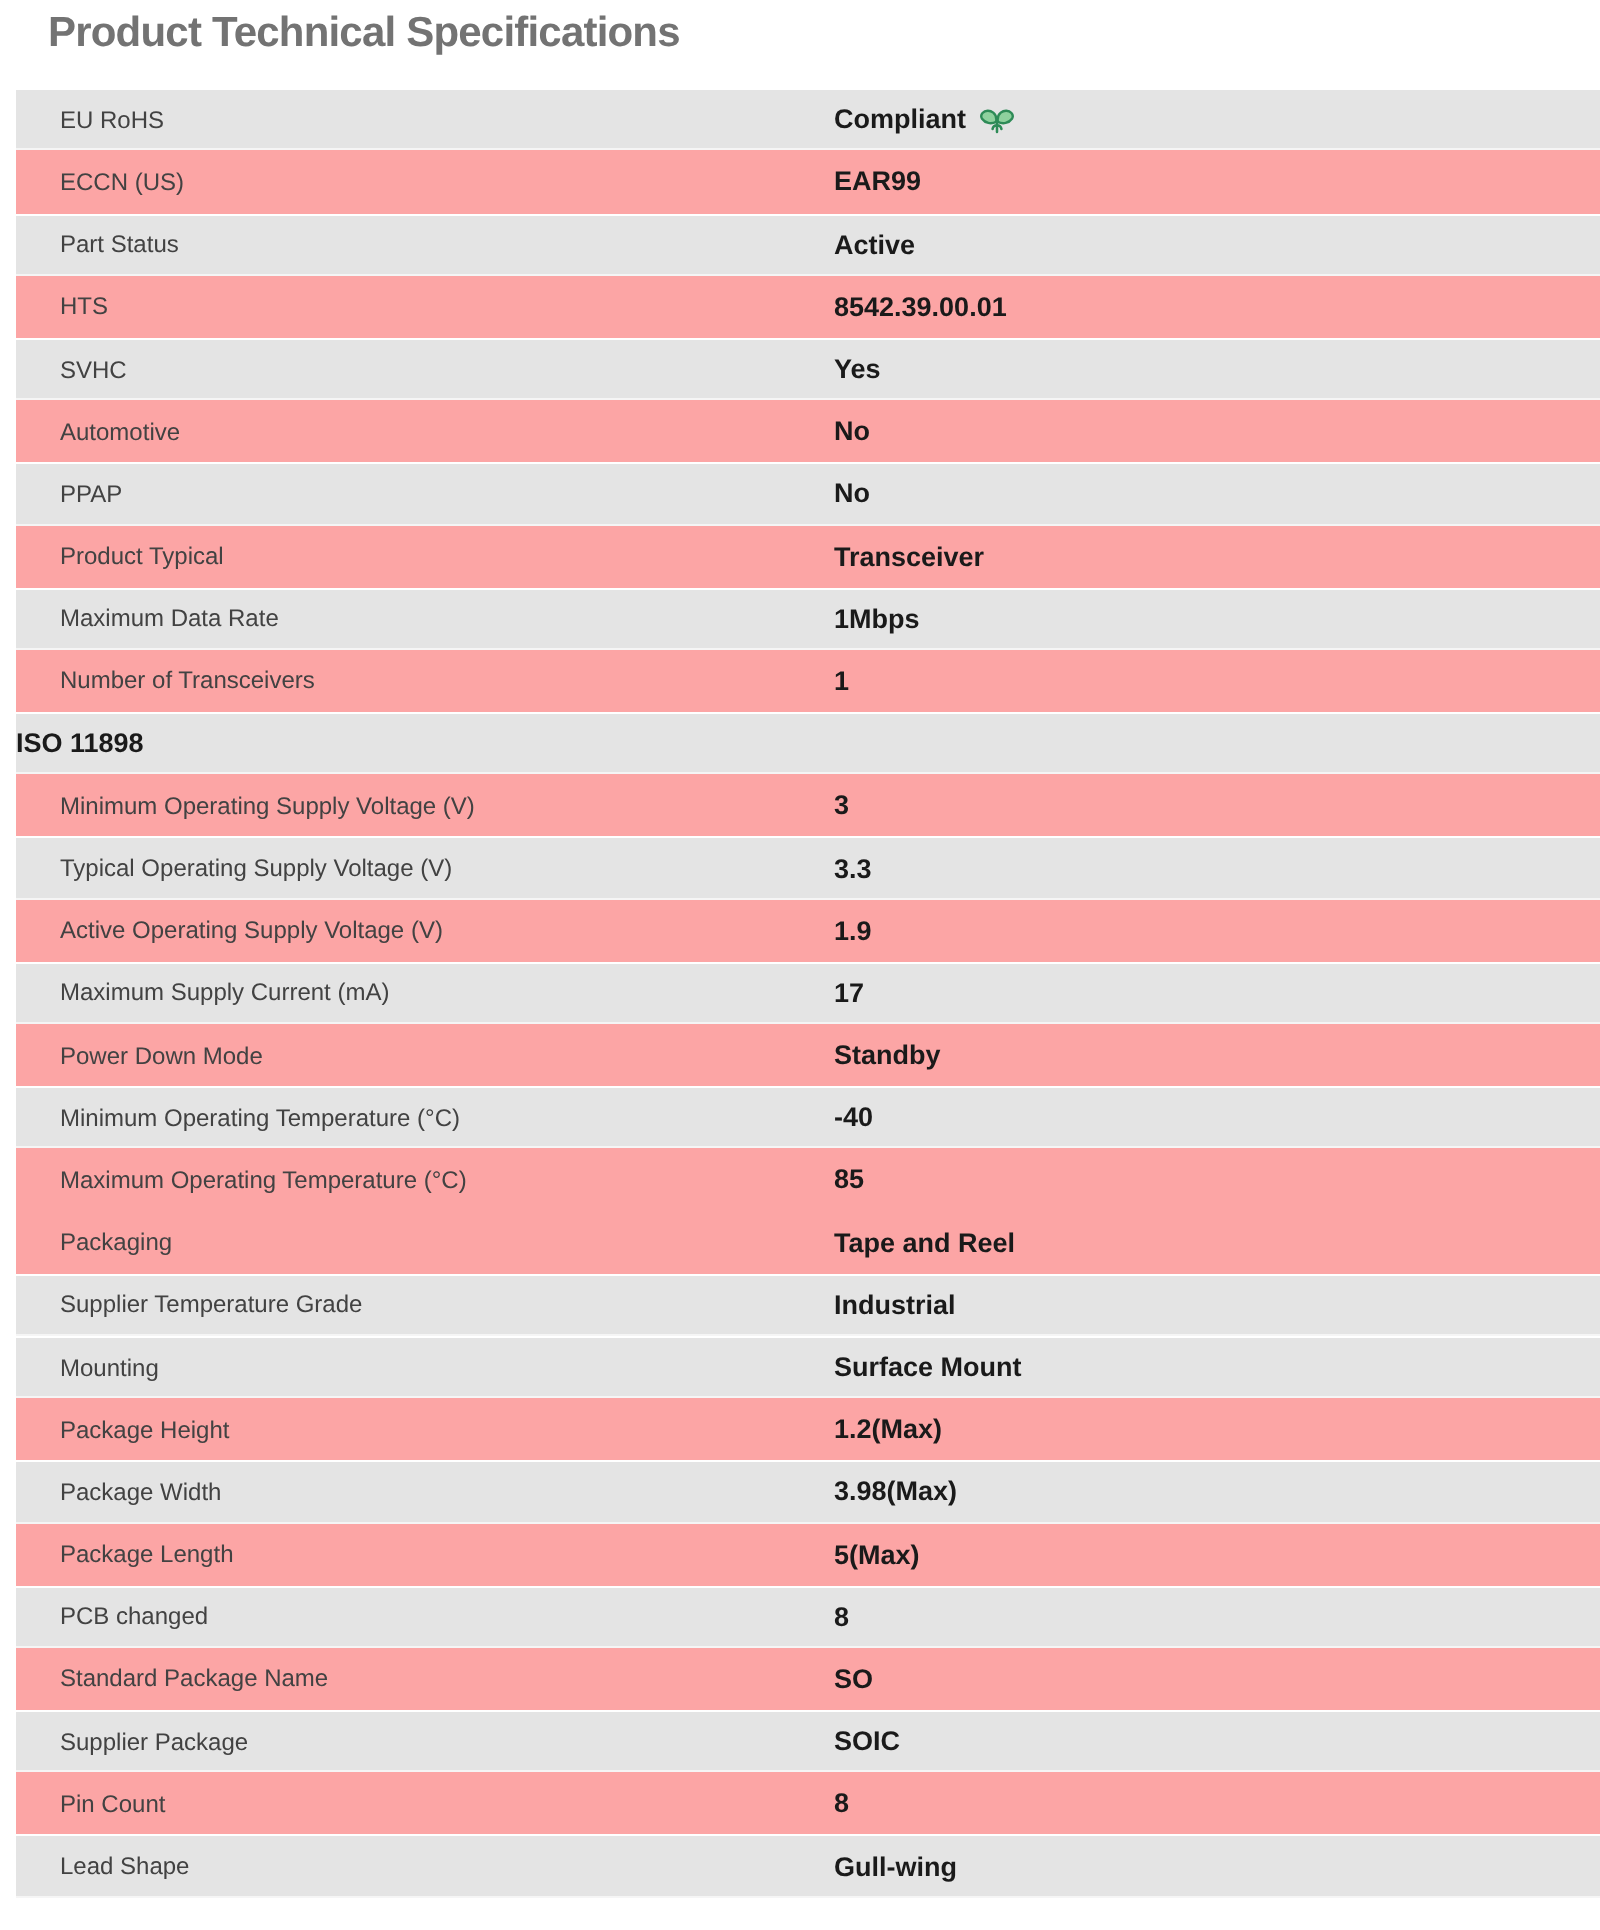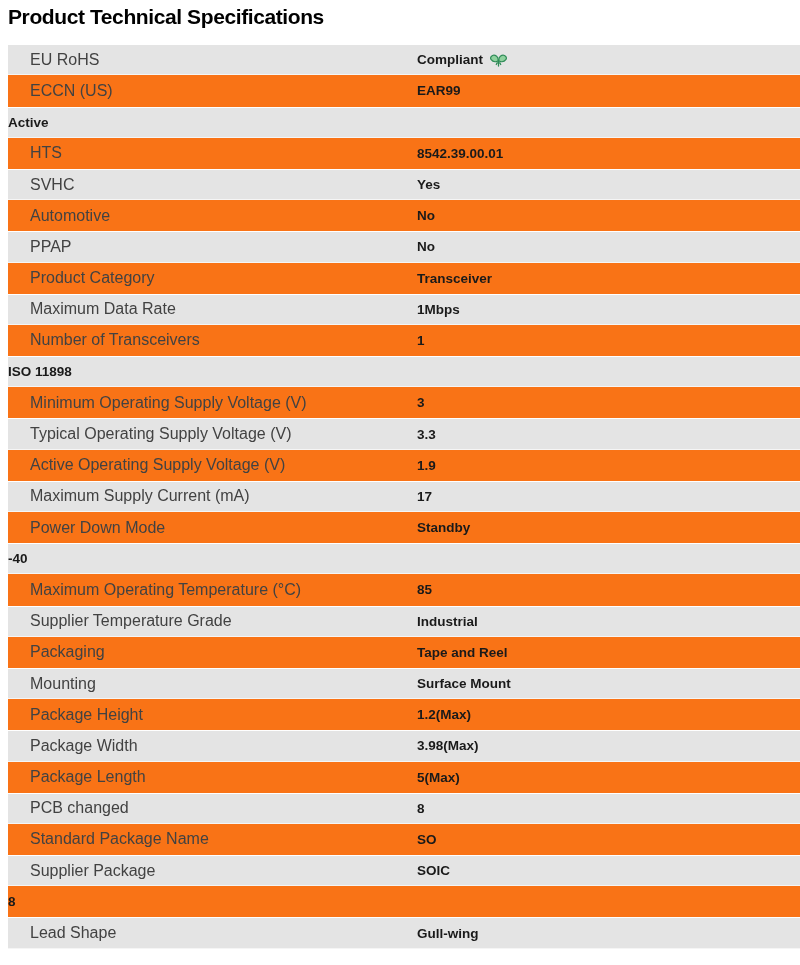--- a/index.html
+++ b/index.html
@@ -4,47 +4,47 @@
 <style>
   * { margin: 0; padding: 0; box-sizing: border-box; }
   html, body {
     width: 800px;
     height: 965px;
     background: #ffffff;
     font-family: "Liberation Sans", sans-serif;
     overflow: hidden;
   }
   .page-title {
-    margin: 4px 0 0 8px;
+    margin: 4px 0 0 24px;
     font-size: 21px;
     font-weight: 700;
     letter-spacing: -0.4px;
-    color: #000000;
+    color: #737373;
     line-height: 1.2;
   }
   .spec-table {
     margin-top: 15px;
     margin-left: 8px;
     width: 792px;
   }
   .spec-row {
     display: flex;
     align-items: center;
     height: 31.2px;
-    background: #f97316;
+    background: #fca5a5;
   }
   .spec-row.stripe {
     background: #e4e4e4;
     box-shadow: inset 0 1px 0 #ffffff, inset 0 -1px 0 #f5f5f5;
   }
   .spec-label {
     padding-left: 22px;
     width: 409px;
     flex: 0 0 409px;
-    font-size: 16px;
+    font-size: 12px;
     color: #424242;
     white-space: nowrap;
   }
   .spec-value {
     font-size: 13.5px;
     font-weight: 700;
     color: #1a1a1a;
     white-space: nowrap;
     display: flex;
     align-items: center;
@@ -79,20 +79,21 @@
   </span>
       </div>
     </div>
     <div class="spec-row">
       <div class="spec-label">ECCN (US)</div>
       <div class="spec-value">
         <span>EAR99</span>
       </div>
     </div>
     <div class="spec-row stripe">
+      <div class="spec-label">Part Status</div>
       <div class="spec-value">
         <span>Active</span>
       </div>
     </div>
     <div class="spec-row">
       <div class="spec-label">HTS</div>
       <div class="spec-value">
         <span>8542.39.00.01</span>
       </div>
     </div>
@@ -108,21 +109,21 @@
         <span>No</span>
       </div>
     </div>
     <div class="spec-row stripe">
       <div class="spec-label">PPAP</div>
       <div class="spec-value">
         <span>No</span>
       </div>
     </div>
     <div class="spec-row">
-      <div class="spec-label">Product Category</div>
+      <div class="spec-label">Product Typical</div>
       <div class="spec-value">
         <span>Transceiver</span>
       </div>
     </div>
     <div class="spec-row stripe">
       <div class="spec-label">Maximum Data Rate</div>
       <div class="spec-value">
         <span>1Mbps</span>
       </div>
     </div>
@@ -161,42 +162,43 @@
         <span>17</span>
       </div>
     </div>
     <div class="spec-row">
       <div class="spec-label">Power Down Mode</div>
       <div class="spec-value">
         <span>Standby</span>
       </div>
     </div>
     <div class="spec-row stripe">
+      <div class="spec-label">Minimum Operating Temperature (°C)</div>
       <div class="spec-value">
         <span>-40</span>
       </div>
     </div>
     <div class="spec-row">
       <div class="spec-label">Maximum Operating Temperature (°C)</div>
       <div class="spec-value">
         <span>85</span>
       </div>
     </div>
+    <div class="spec-row">
+      <div class="spec-label">Packaging</div>
+      <div class="spec-value">
+        <span>Tape and Reel</span>
+      </div>
+    </div>
     <div class="spec-row stripe">
       <div class="spec-label">Supplier Temperature Grade</div>
       <div class="spec-value">
         <span>Industrial</span>
       </div>
     </div>
-    <div class="spec-row">
-      <div class="spec-label">Packaging</div>
-      <div class="spec-value">
-        <span>Tape and Reel</span>
-      </div>
-    </div>
     <div class="spec-row stripe">
       <div class="spec-label">Mounting</div>
       <div class="spec-value">
         <span>Surface Mount</span>
       </div>
     </div>
     <div class="spec-row">
       <div class="spec-label">Package Height</div>
       <div class="spec-value">
         <span>1.2(Max)</span>
@@ -226,20 +228,21 @@
         <span>SO</span>
       </div>
     </div>
     <div class="spec-row stripe">
       <div class="spec-label">Supplier Package</div>
       <div class="spec-value">
         <span>SOIC</span>
       </div>
     </div>
     <div class="spec-row">
+      <div class="spec-label">Pin Count</div>
       <div class="spec-value">
         <span>8</span>
       </div>
     </div>
     <div class="spec-row stripe">
       <div class="spec-label">Lead Shape</div>
       <div class="spec-value">
         <span>Gull-wing</span>
       </div>
     </div>

